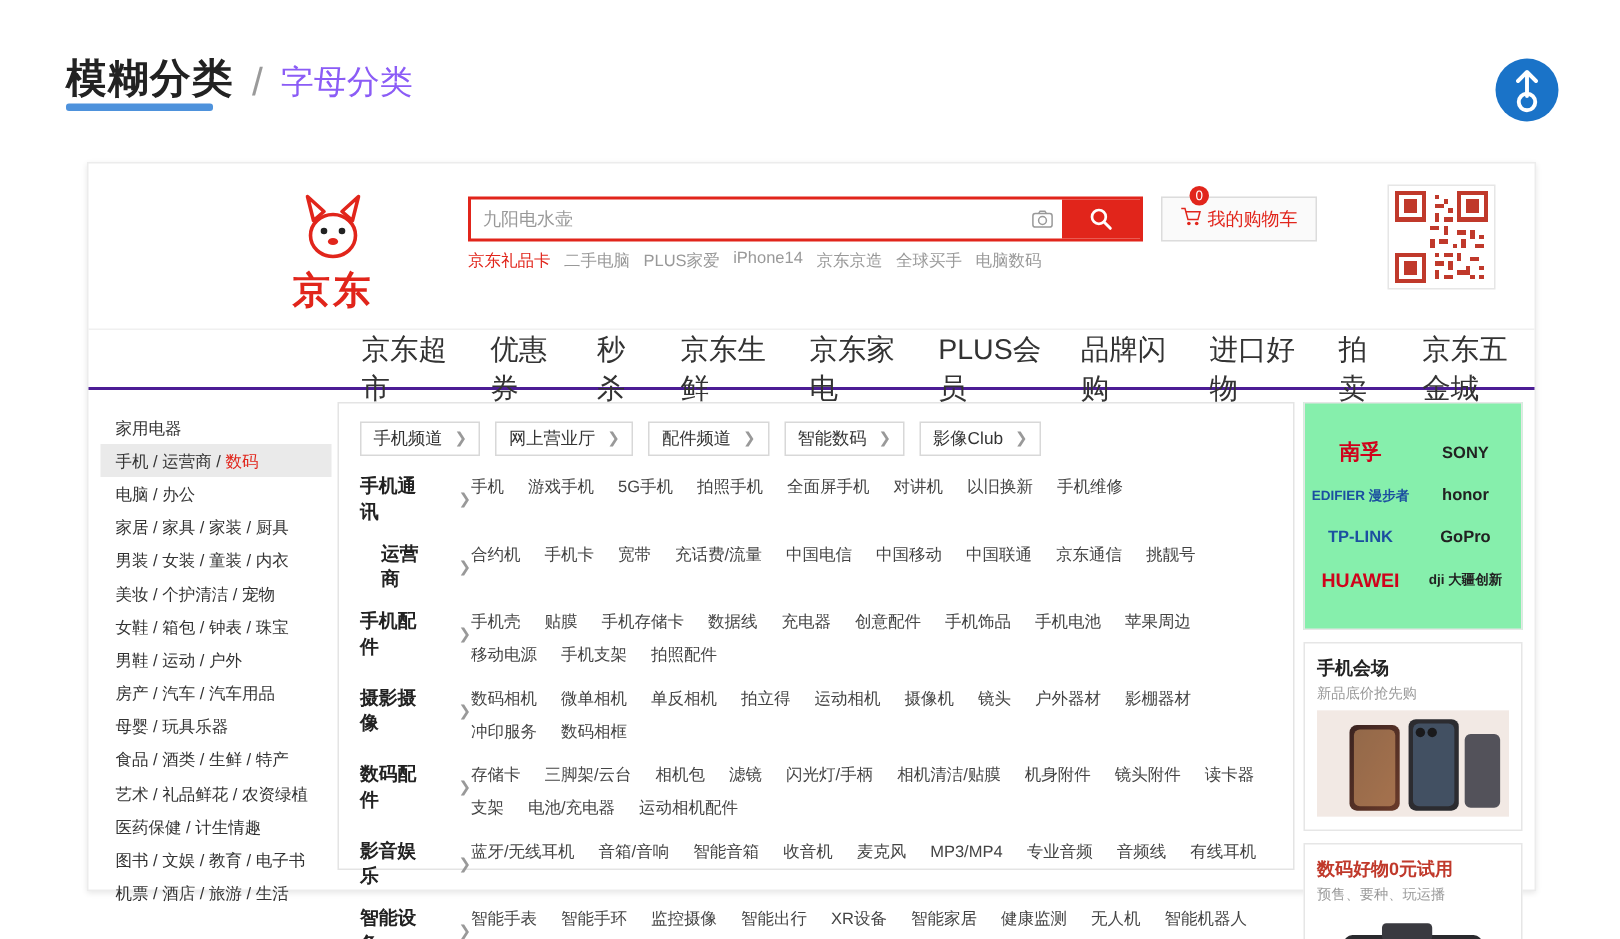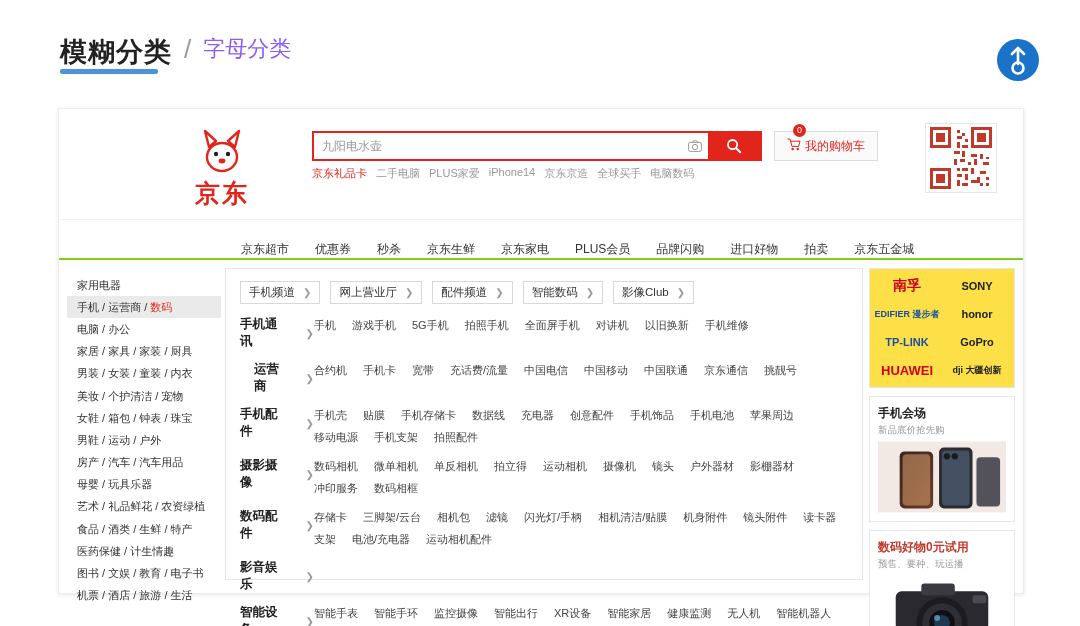--- a/index.html
+++ b/index.html
@@ -6,22 +6,22 @@
   body{
     width:1080px;height:626px;
     background:#ffffff;
     font-family:"Liberation Sans","DejaVu Sans",sans-serif;
     color:#333;
     overflow:hidden;
     position:relative;
   }
   
   .page-head{
-    position:absolute;left:60px;top:34px;
-    display:flex;align-items:flex-start;gap:12px;
+    position:absolute;left:44px;top:34px;
+    display:flex;align-items:flex-end;gap:12px;
   }
   .head-main{
     font-size:27px;font-weight:bold;color:#222;
     position:relative;letter-spacing:1px;
   }
   .head-main::after{
     content:"";position:absolute;left:0;right:14px;bottom:-4px;height:5px;
     background:#2f7fd6;opacity:.85;border-radius:2px;
   }
   .head-slash{font-size:26px;color:#9a9a9a;font-weight:300;}
@@ -82,23 +82,23 @@
     position:absolute;left:18px;top:-8px;background:#e1251b;color:#fff;
     border-radius:8px;font-size:9px;padding:0 4px;line-height:13px;
   }
   .qr{
     position:absolute;left:866px;top:14px;width:72px;height:70px;
     background:#fff;border:1px solid #e6e6e6;padding:3px;box-sizing:border-box;
   }
   .qr-inner{width:100%;height:100%;}
   
   .jd-nav{
-    height:40px;display:flex;align-items:flex-end;gap:26px;
-    padding-left:182px;font-size:12px;color:#333;
-    border-bottom:2px solid #84cc16;
+    height:40px;display:flex;align-items:flex-start;gap:26px;
+    padding-left:182px;font-size:19px;color:#333;
+    border-bottom:2px solid #4c1d95;
     box-sizing:border-box;
   }
   .jd-nav span{cursor:pointer;}
   
   .jd-body{display:flex;height:330px;}
   .cat-list{
     width:162px;padding:14px 0 0 8px;font-size:11px;color:#333;
     box-sizing:border-box;
   }
   .cat-list .cat{
@@ -128,21 +128,21 @@
   .row-links{
     flex:1;display:flex;flex-wrap:wrap;gap:4px 16px;font-size:11px;color:#444;
     line-height:18px;
   }
   .row-links a{color:#444;text-decoration:none;cursor:pointer;}
   
   .ads{
     width:154px;padding:8px 8px 8px 0;box-sizing:border-box;
   }
   .brand-box{
-    border:1px solid #e6e6e6;background:#fde047;padding:6px 4px;
+    border:1px solid #e6e6e6;background:#86efac;padding:22px 4px;
     display:grid;grid-template-columns:1fr 1fr;gap:6px 4px;
   }
   .brand{
     height:22px;display:flex;align-items:center;justify-content:center;
     font-size:11px;font-weight:bold;color:#222;overflow:hidden;white-space:nowrap;
   }
   .brand.red{color:#d0021b;font-size:14px;}
   .brand.blue{color:#1b4fa0;}
   .brand.huawei{color:#d0021b;font-size:13px;}
   .ad-card{
@@ -294,22 +294,22 @@
       <div class="cat"><span>家用电器</span></div>
       <div class="cat active"><span>手机 / 运营商 / </span><span class="red">数码</span></div>
       <div class="cat"><span>电脑 / 办公</span></div>
       <div class="cat"><span>家居 / 家具 / 家装 / 厨具</span></div>
       <div class="cat"><span>男装 / 女装 / 童装 / 内衣</span></div>
       <div class="cat"><span>美妆 / 个护清洁 / 宠物</span></div>
       <div class="cat"><span>女鞋 / 箱包 / 钟表 / 珠宝</span></div>
       <div class="cat"><span>男鞋 / 运动 / 户外</span></div>
       <div class="cat"><span>房产 / 汽车 / 汽车用品</span></div>
       <div class="cat"><span>母婴 / 玩具乐器</span></div>
+      <div class="cat"><span>食品 / 酒类 / 生鲜 / 特产</span></div>
       <div class="cat"><span>艺术 / 礼品鲜花 / 农资绿植</span></div>
-      <div class="cat"><span>食品 / 酒类 / 生鲜 / 特产</span></div>
       <div class="cat"><span>医药保健 / 计生情趣</span></div>
       <div class="cat"><span>图书 / 文娱 / 教育 / 电子书</span></div>
       <div class="cat"><span>机票 / 酒店 / 旅游 / 生活</span></div>
 
     </div>
 
     <div class="panel">
 
       <div class="chips">
         <div class="chip">
@@ -429,20 +429,31 @@
           <a>电池/充电器</a>
           <a>运动相机配件</a>
         </div>
       </div>
 
       <div class="row">
         <div class="row-title">
             <span>影音娱乐</span>
             <span class="arr">❯</span>
           </div>
+        <div class="row-links">
+          <a>蓝牙/无线耳机</a>
+          <a>音箱/音响</a>
+          <a>智能音箱</a>
+          <a>收音机</a>
+          <a>麦克风</a>
+          <a>MP3/MP4</a>
+          <a>专业音频</a>
+          <a>音频线</a>
+          <a>有线耳机</a>
+        </div>
       </div>
 
       <div class="row">
         <div class="row-title">
             <span>智能设备</span>
             <span class="arr">❯</span>
           </div>
         <div class="row-links">
           <a>智能手表</a>
           <a>智能手环</a>

